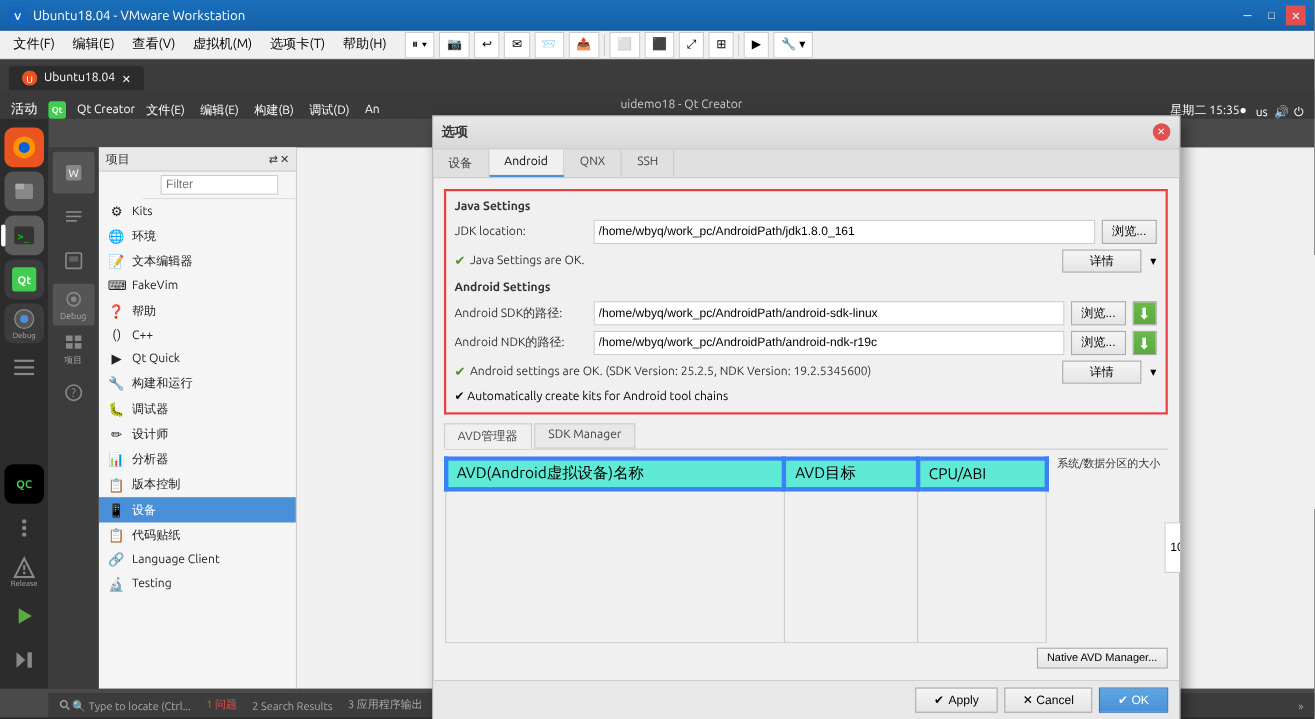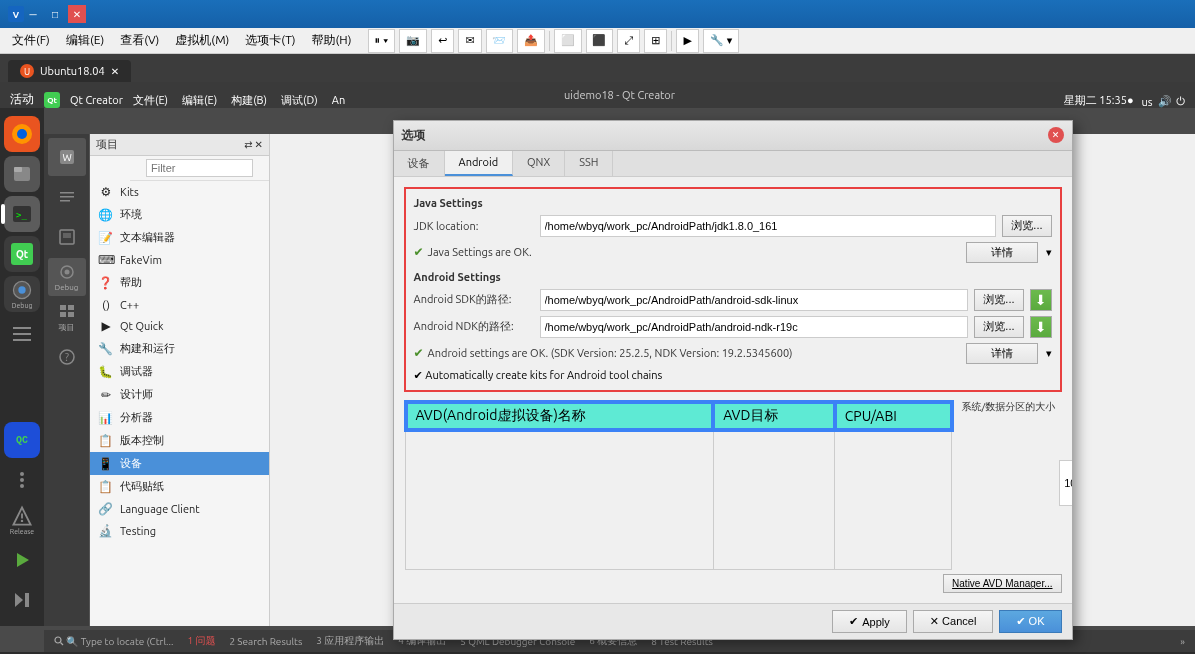--- a/index.html
+++ b/index.html
@@ -440,31 +440,31 @@
 
     .native-avd-btn {
       position: absolute;
       right: 10px;
       bottom: 10px;
       padding: 3px 8px;
       font-size: 10px;
       border: 1px solid #aaa;
       background: linear-gradient(to bottom, #f5f5f5, #e5e5e5);
       cursor: pointer;
-      text-decoration: underline;
     }
   </style>
 </head>
 <body>
 
 <div class="vmware-titlebar">
   <svg width="16" height="16" viewBox="0 0 16 16">
     <rect width="16" height="16" rx="2" fill="#1565C0"></rect>
     <text x="8" y="12" text-anchor="middle" fill="white" font-size="9" font-weight="bold">V</text>
   </svg>
+  <span class="title">Ubuntu18.04 - VMware Workstation</span>
   <div class="win-controls">
     <div class="win-btn">─</div>
     <div class="win-btn">□</div>
     <div class="win-btn" style="background:#e05050;">✕</div>
   </div>
 </div>
 
 <div class="vmware-menubar">
   <span>文件(F)</span>
   <span>编辑(E)</span>
@@ -549,21 +549,21 @@
       </svg>
       <span style="font-size:7px; color:#aaa;">Debug</span>
     </div>
     <div class="dock-icon">
       <svg width="22" height="22" viewBox="0 0 22 22">
         <rect x="2" y="4" width="18" height="2" fill="#888"></rect>
         <rect x="2" y="10" width="18" height="2" fill="#888"></rect>
         <rect x="2" y="16" width="18" height="2" fill="#888"></rect>
       </svg>
     </div>
-    <div class="dock-icon" style="background:#1d4ed8; margin-top:auto;font-family:Liberation Mono, monospace;">
+    <div class="dock-icon" style="background:#000000; margin-top:auto;">
       <span style="color:#41cd52; font-size:10px; font-weight:bold;">QC</span>
     </div>
     <div class="dock-icon">
       <svg width="22" height="22" viewBox="0 0 22 22">
         <circle cx="11" cy="5" r="2" fill="#888"></circle>
         <circle cx="11" cy="11" r="2" fill="#888"></circle>
         <circle cx="11" cy="17" r="2" fill="#888"></circle>
       </svg>
     </div>
     <div class="dock-icon" style="flex-direction:column;">
@@ -772,20 +772,24 @@
                     </span>
                     <button class="detail-btn">详情</button>
                     <span style="font-size:11px; margin-left:2px; cursor:pointer;">▾</span>
                   </div>
                   <div class="checkbox-row">
                     <span>✔ Automatically create kits for Android tool chains</span>
                   </div>
                 </div>
 
                 <div class="avd-section">
+                  <div class="avd-tabs">
+                    <div class="avd-tab active">AVD管理器</div>
+                    <div class="avd-tab">SDK Manager</div>
+                  </div>
 
                   <div style="display:flex; gap:8px; position:relative;">
 
                     <div style="flex:1; overflow:auto;">
                       <table class="avd-table">
                         <thead>
                           <tr>
                             <th>AVD(Android虚拟设备)名称</th>
                             <th>AVD目标</th>
                             <th>CPU/ABI</th>

